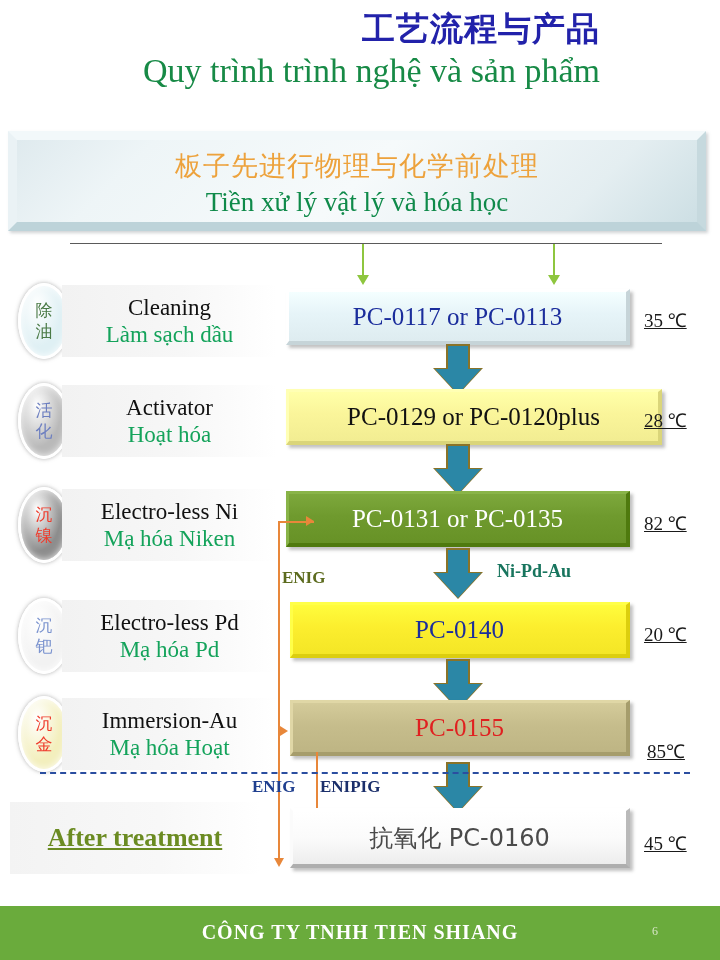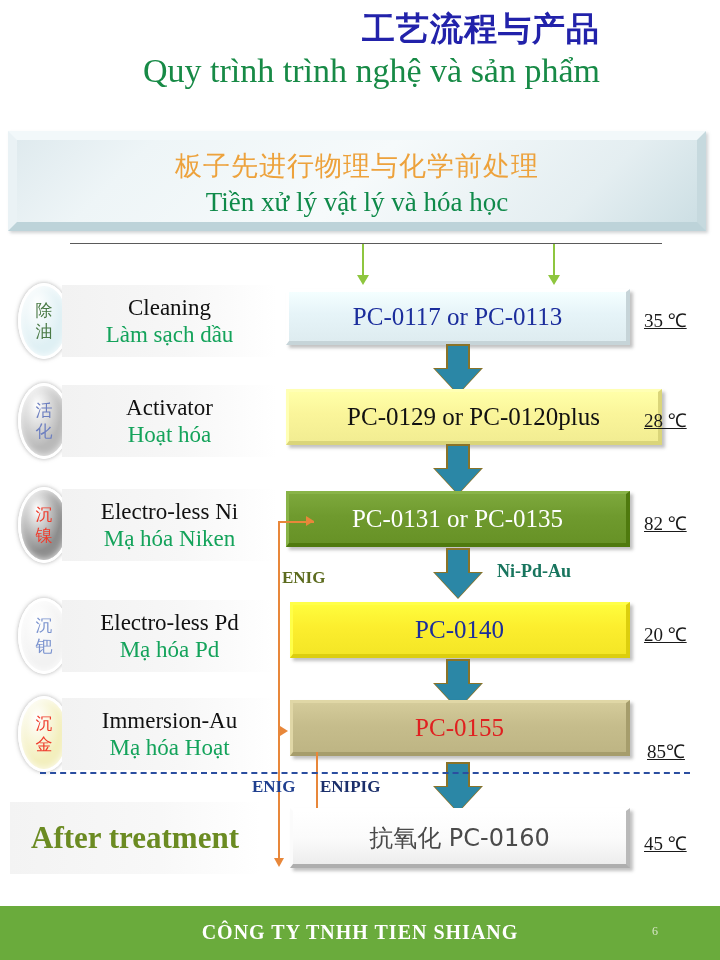--- a/index.html
+++ b/index.html
@@ -120,21 +120,21 @@
     position:absolute;left:40px;top:772px;width:650px;height:0;
     border-top:2px dashed #2b4ea0;
   }
 
   
   #after-box{
     position:absolute;left:10px;top:802px;width:250px;height:72px;
     background:linear-gradient(90deg,#f3f3f3 0%,#f8f8f8 60%,#ffffff 100%);
     display:flex;flex-direction:column;align-items:center;justify-content:center;
   }
-  #after-en{font-family:"Liberation Serif", serif;font-weight:bold;font-size:31px;color:#6b8b22;line-height:28px;}
+  #after-en{font-family:"Liberation Serif", serif;font-weight:bold;font-size:26px;color:#6b8b22;line-height:28px;text-decoration:underline;}
   #after-line2{line-height:30px;white-space:nowrap;}
   #after-cn{font-family:"DejaVu Sans", sans-serif;font-size:21px;color:#f2554a;}
   #after-vi{font-family:"Liberation Serif", serif;font-size:22px;color:#14a35b;}
 
   
   #footer{
     position:absolute;left:0;bottom:0;width:720px;height:54px;background:#6aab3c;
   }
   #footer-title{
     position:absolute;left:0;top:0;width:720px;height:52px;

